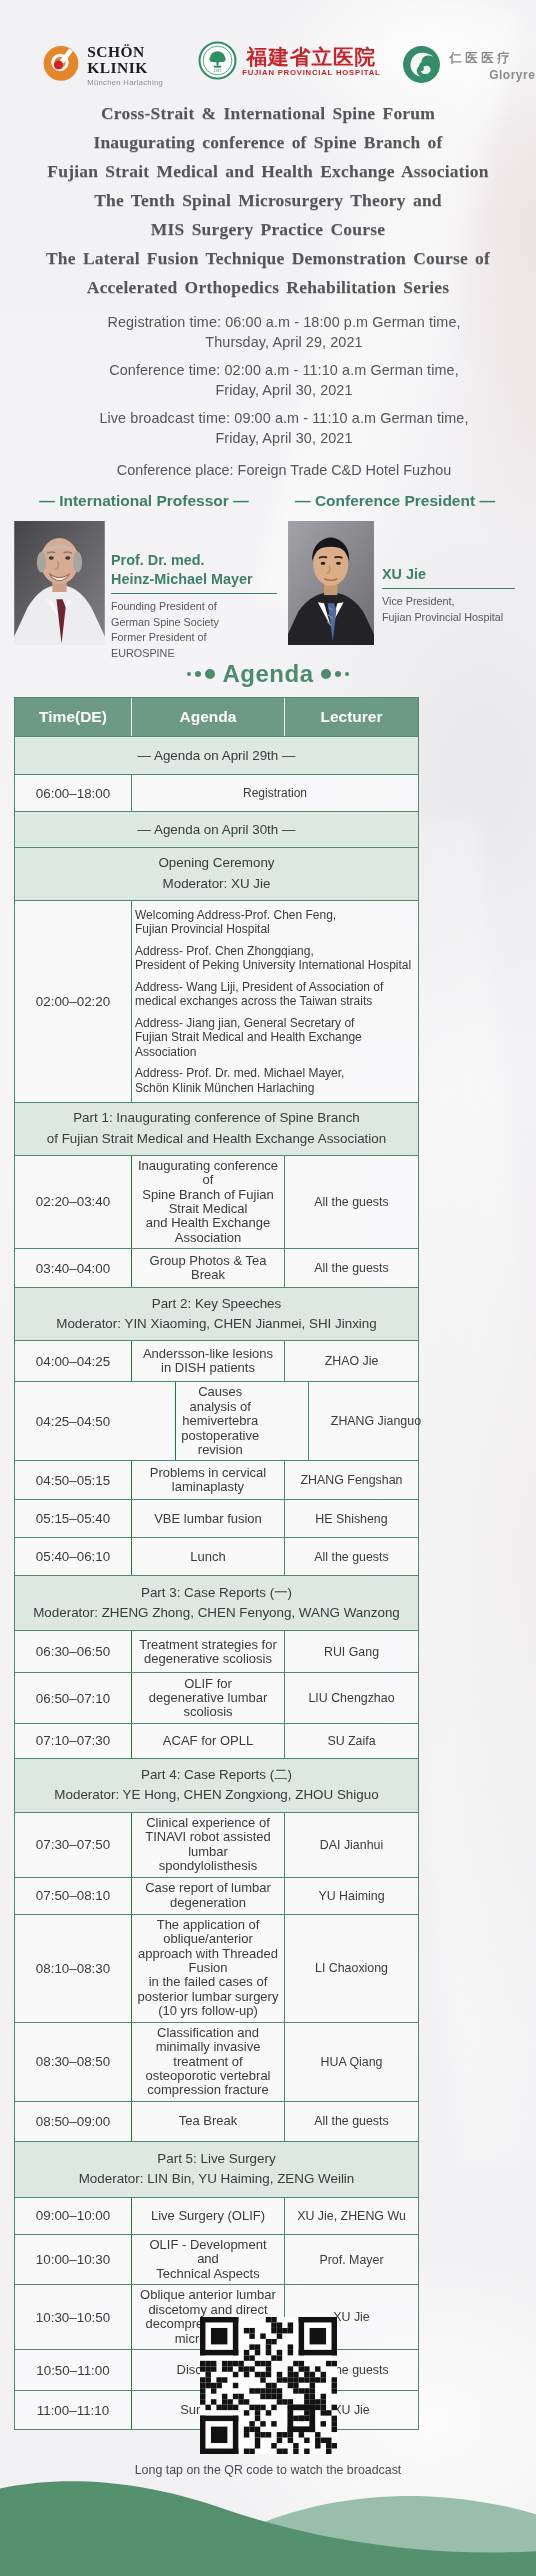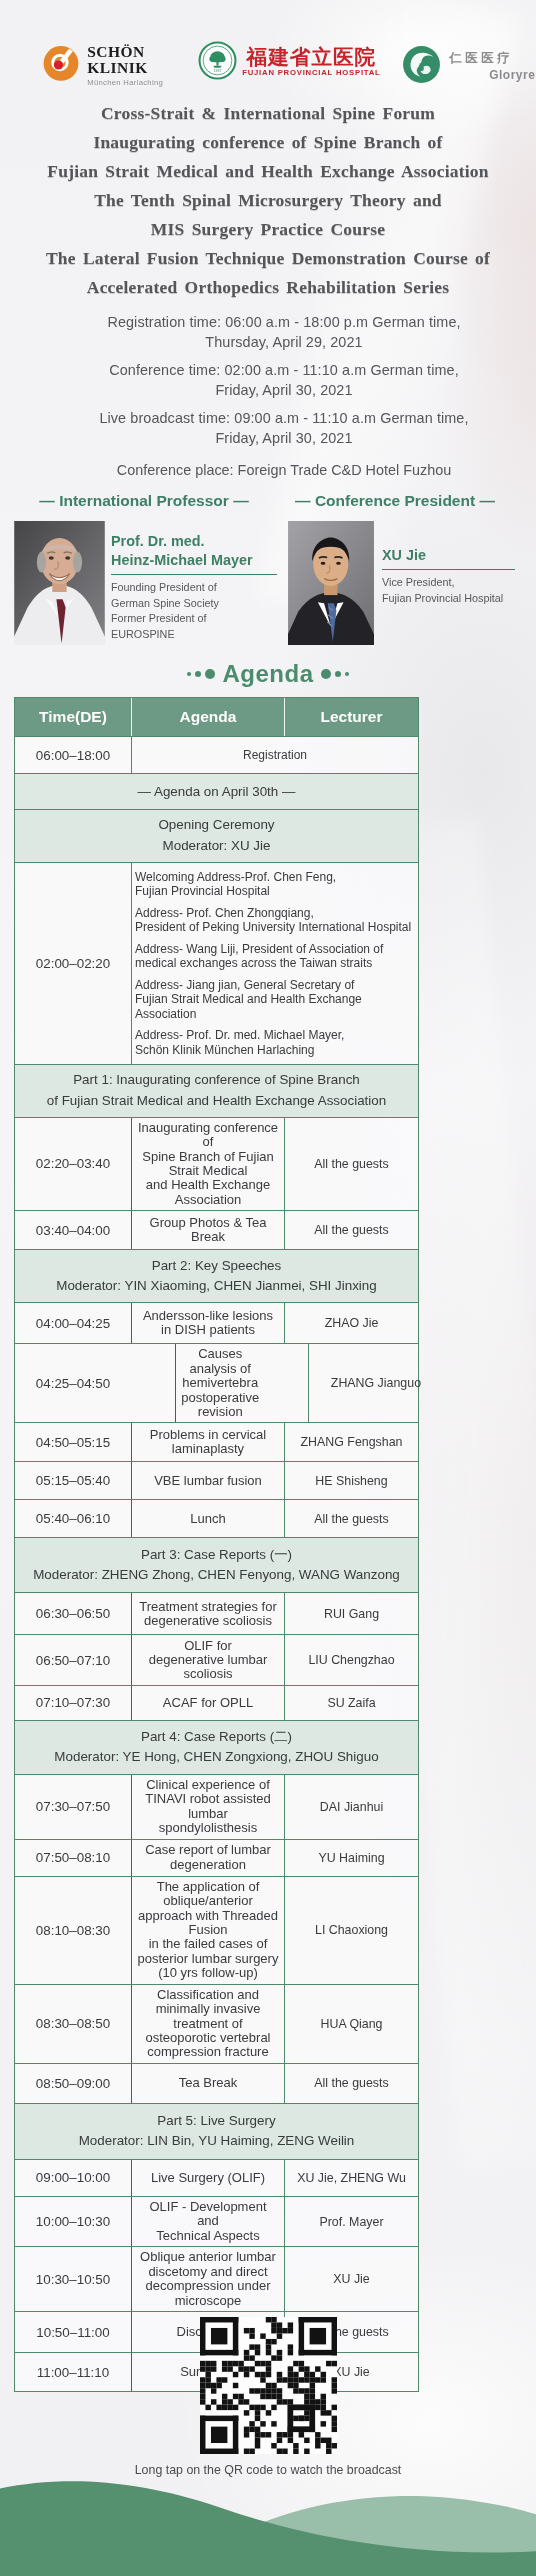--- a/index.html
+++ b/index.html
@@ -39,21 +39,21 @@
   
   .info-block{position:absolute;top:313px;left:0;width:100%;text-align:center;color:#54565a;padding-left:16px;}
   .info-group{margin-bottom:8.8px;}
   .info-line{font-size:14.4px;line-height:19.6px;letter-spacing:0.1px;}
   .venue{margin-top:13.4px;font-size:14.4px;color:#54565a;}
   
   .sec-head{position:absolute;top:492px;font-weight:700;font-size:15.5px;color:#3e8066;text-align:center;width:216px;}
   .head-left{left:36px;} .head-right{left:287px;}
   .photo{position:absolute;top:521px;}
   .photo svg{display:block;}
-  .p-text{position:absolute;color:#57585c;}
+  .p-text{position:absolute;color:#57585c;margin-top:19px;}
   .pt-left{left:111px;top:532px;width:173px;}
   .pt-right{left:382px;top:546px;width:149px;}
   .p-name{font-weight:700;font-size:14.4px;line-height:19px;color:#3e8066;}
   .p-rule{border:none;border-top:1.5px solid #3e8066;margin:4.1px 0 5.2px 0;}
   .p-detail{font-size:10.8px;line-height:15.5px;}
   
   .agenda-head{position:absolute;top:660px;left:0;width:100%;display:flex;align-items:center;justify-content:center;gap:7.7px;}
   .agenda-word{font-weight:700;font-size:24px;color:#4c8c6e;letter-spacing:0.5px;}
   .dots{display:flex;align-items:center;gap:3.6px;}
   .dot{border-radius:50%;background:#4c8c6e;}
@@ -259,20 +259,23 @@
       </span>
   </div>
 
   <div class="agd-table">
     <div class="t-row t-head" style="min-height:38px;">
       <div class="t-cell c-time">Time(DE)</div>
       <div class="t-cell c-agenda">Agenda</div>
       <div class="t-cell c-lect">Lecturer</div>
     </div>
 
+  <div class="t-row row-day" style="min-height: 38px;">
+        <div class="t-cell c-full">— Agenda on April 29th —</div>
+      </div>
       <div class="t-row row-item" style="min-height: 37px;">
         <div class="t-cell c-time">06:00–18:00</div>
         <div class="t-cell c-wide" style="align-items: center; text-align: center; padding-left: 5.2px;">Registration</div>
       </div>
       <div class="t-row row-day" style="min-height: 36px;">
         <div class="t-cell c-full">— Agenda on April 30th —</div>
       </div>
       <div class="t-row row-section" style="min-height: 53px;">
         <div class="t-cell c-full">Opening Ceremony
 Moderator: XU Jie</div>

